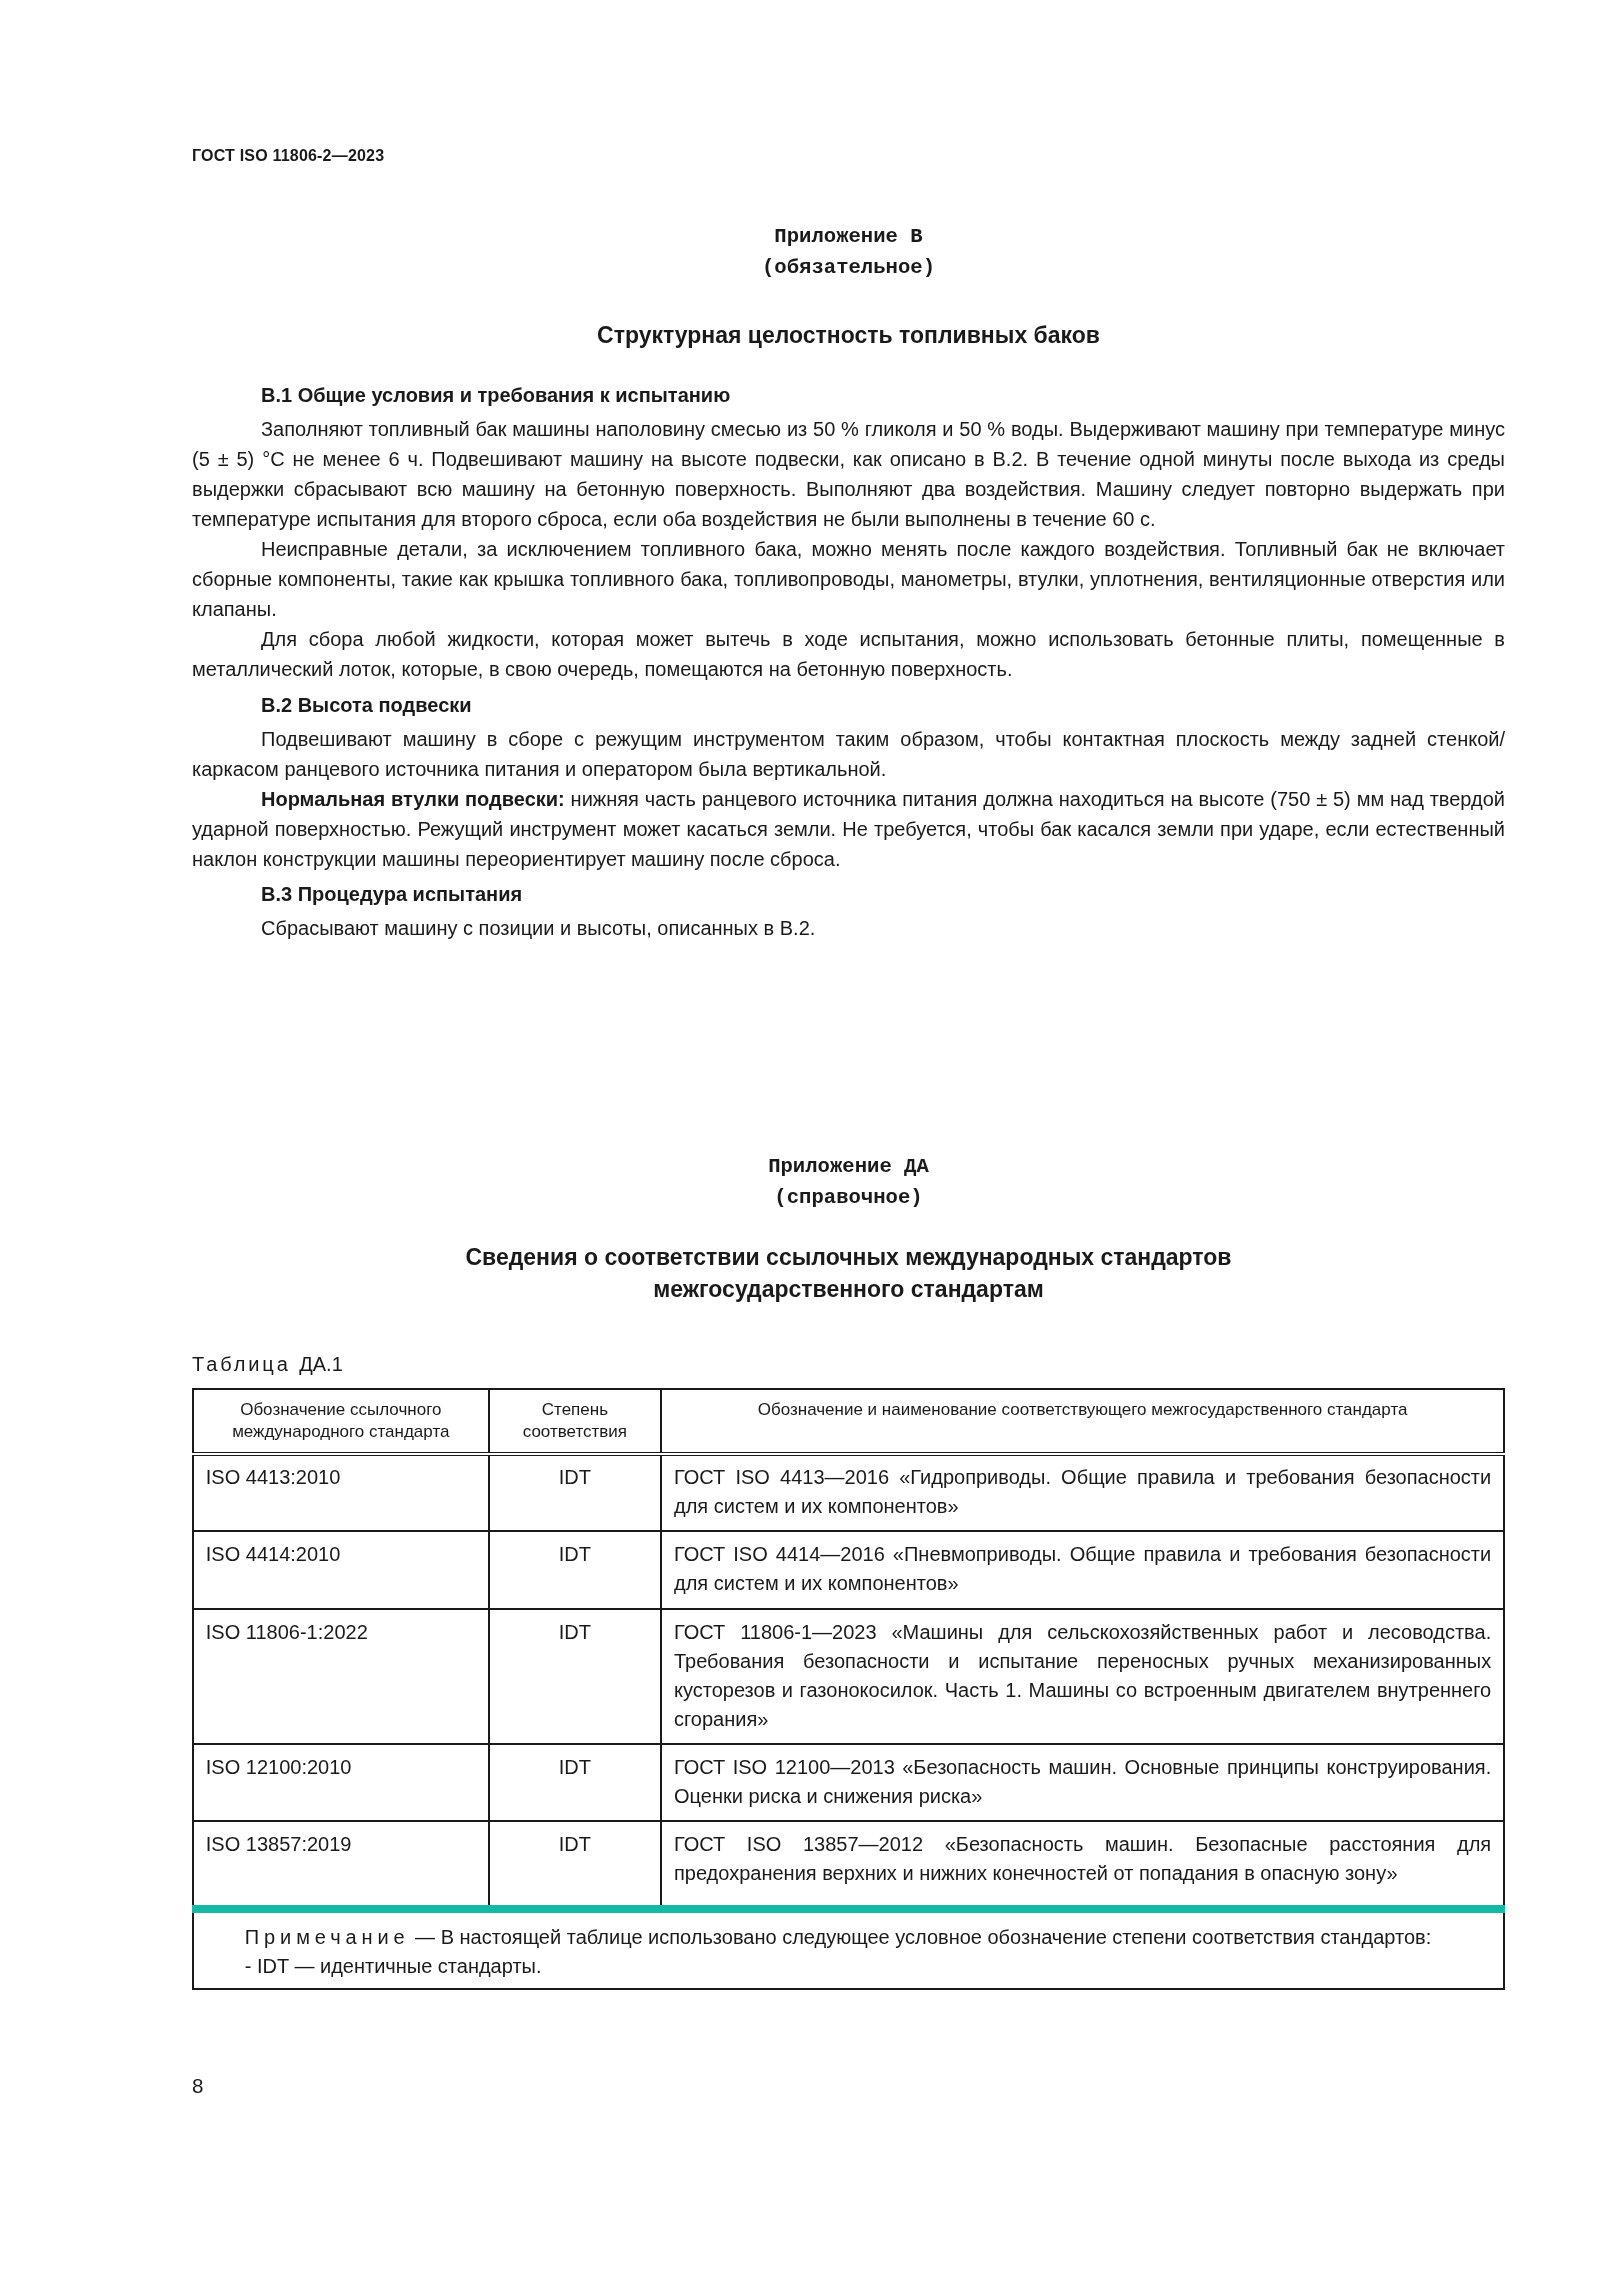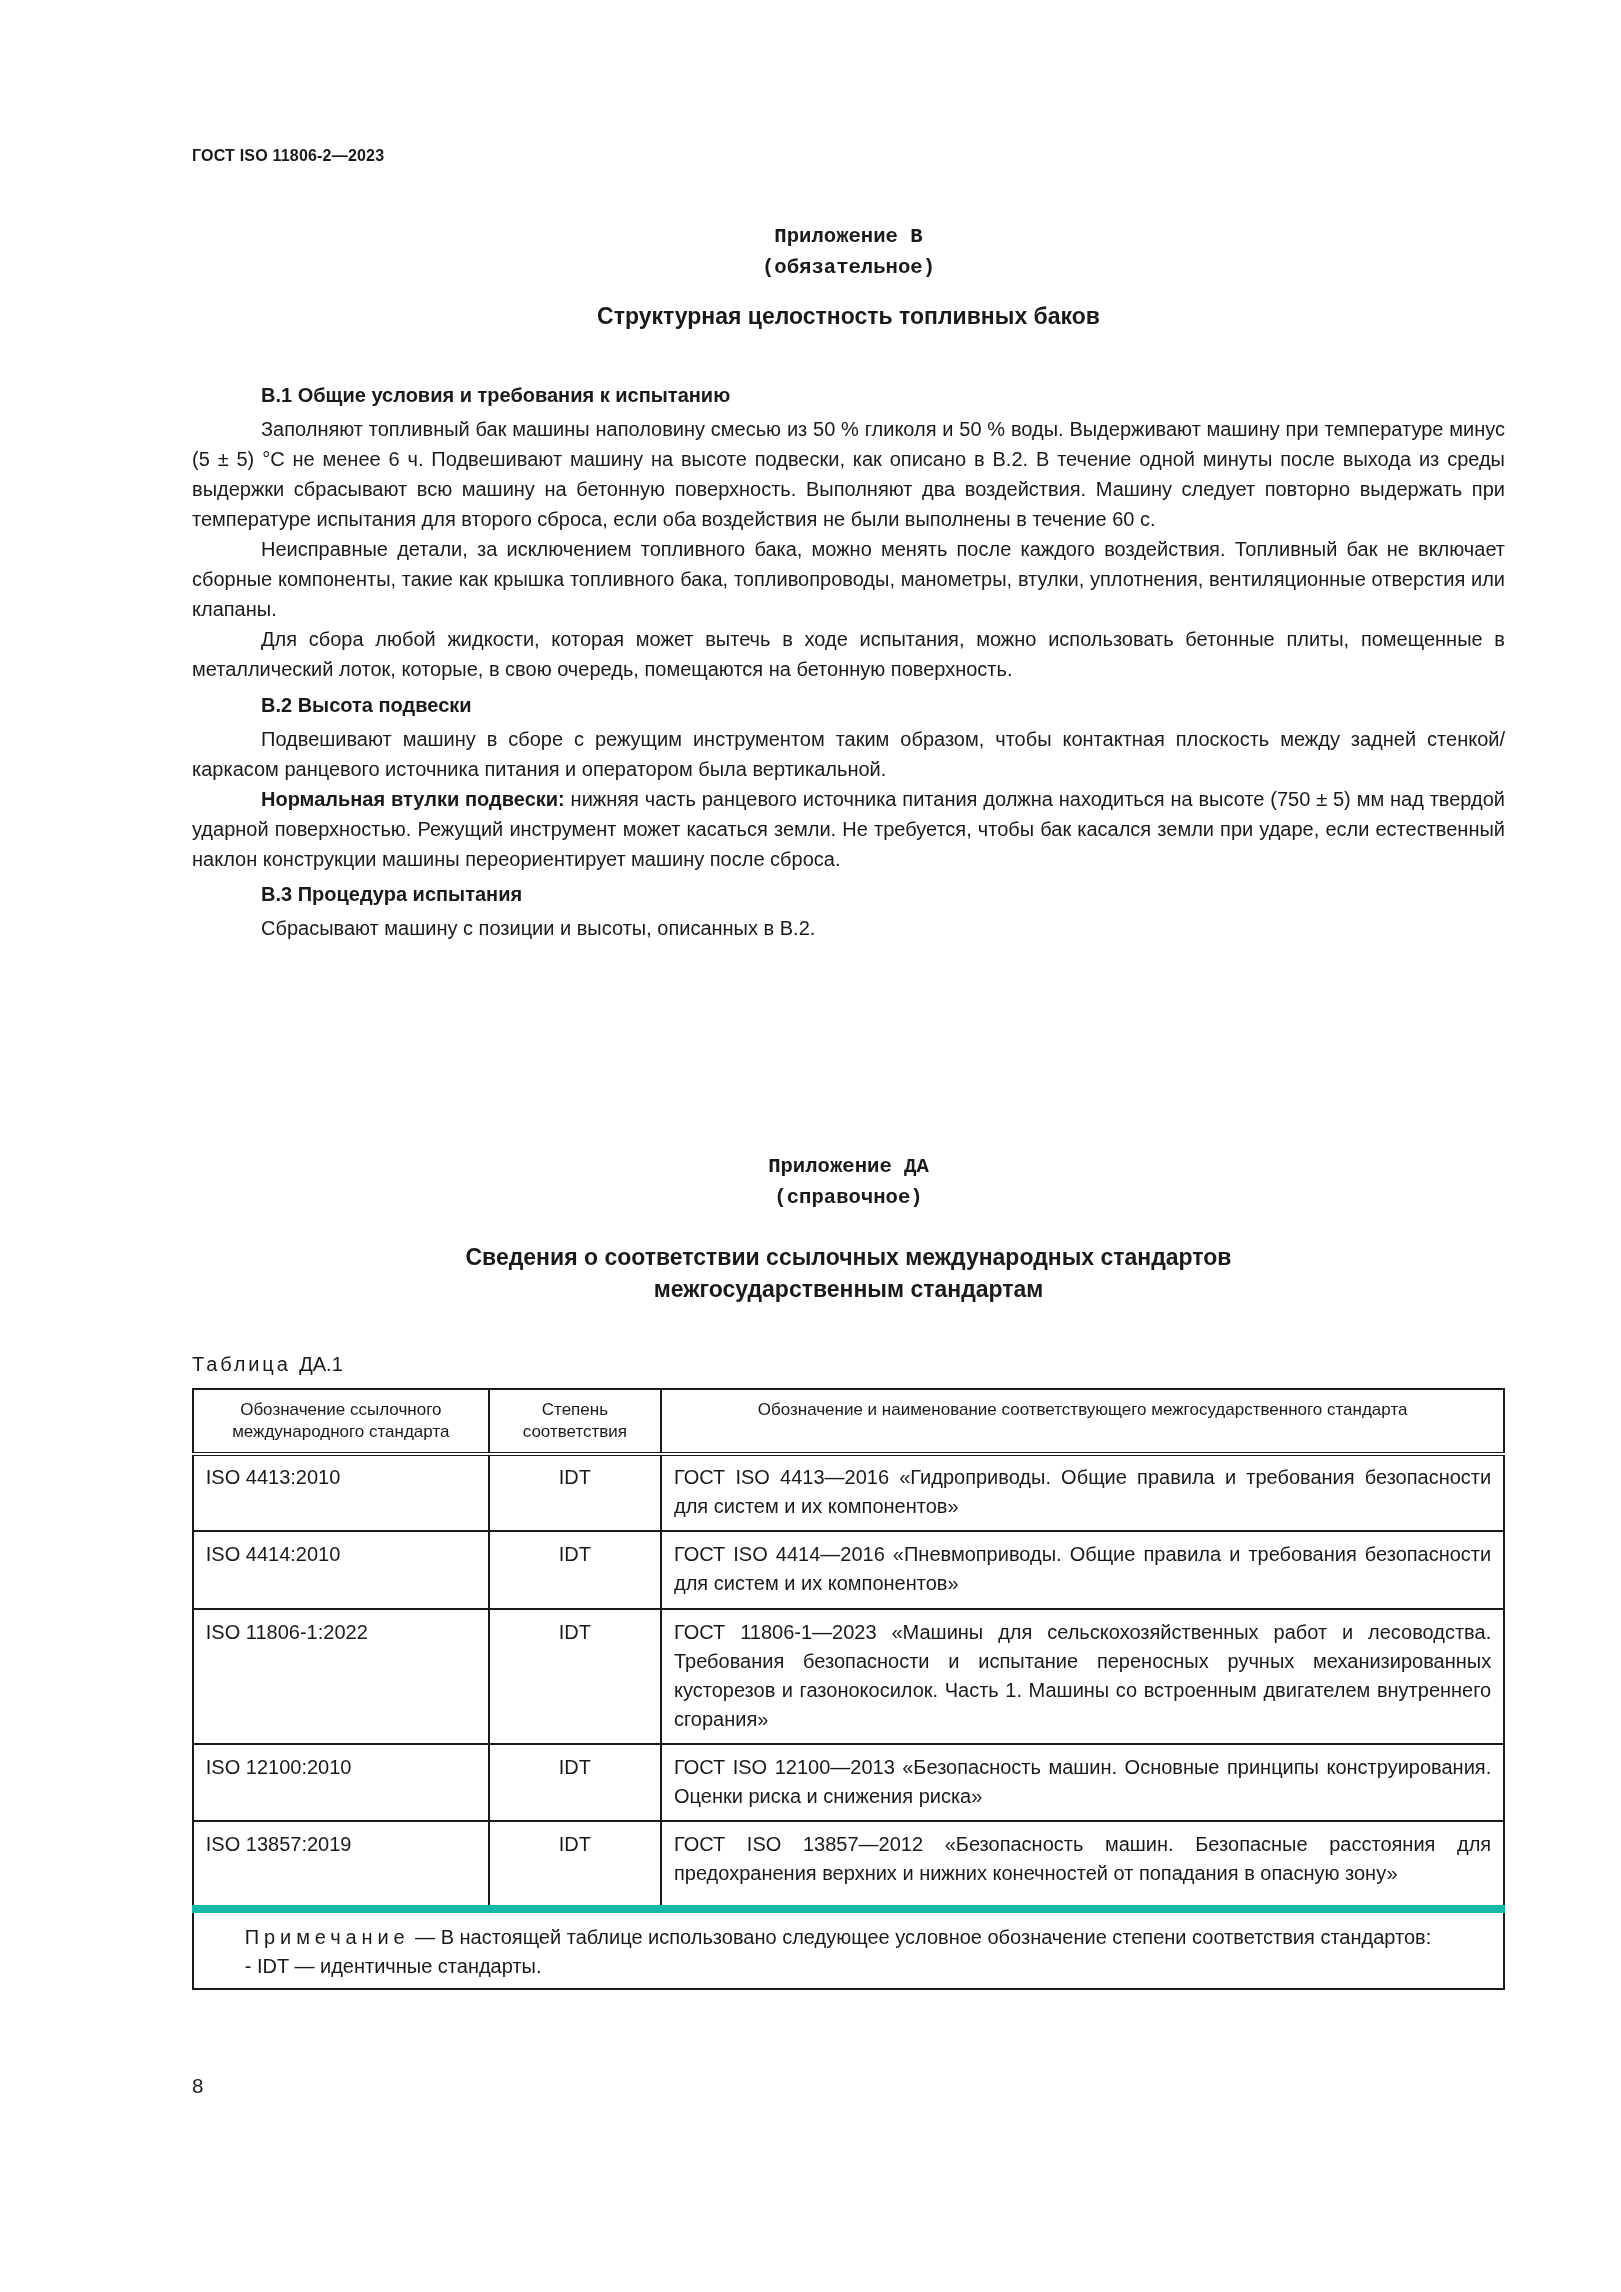--- a/index.html
+++ b/index.html
@@ -33,40 +33,40 @@
 </style>
 </head>
 <body>
 
 <div class="page">
 
   <div class="doc-id">ГОСТ ISO 11806-2—2023</div>
 
   <div class="center app-title" style="top:222px">Приложение В</div>
   <div class="center app-title" style="top:253px">(обязательное)</div>
-  <div class="center section-title" style="top:301px">Структурная целостность топливных баков</div>
+  <div class="center section-title" style="top:320px">Структурная целостность топливных баков</div>
 
   <div class="body-block" style="top:374px">
     <h3>В.1  Общие условия и требования к испытанию</h3>
     <p>Заполняют топливный бак машины наполовину смесью из 50 % гликоля и 50 % воды. Выдерживают машину при температуре минус (5 ± 5) °С не менее 6 ч. Подвешивают машину на высоте подвески, как описано в В.2. В течение одной минуты после выхода из среды выдержки сбрасывают всю машину на бетонную поверхность. Выполняют два воздействия. Машину следует повторно выдержать при температуре испытания для второго сброса, если оба воздействия не были выполнены в течение 60 с.</p>
     <p>Неисправные детали, за исключением топливного бака, можно менять после каждого воздействия. Топливный бак не включает сборные компоненты, такие как крышка топливного бака, топливопроводы, манометры, втулки, уплотнения, вентиляционные отверстия или клапаны.</p>
     <p>Для сбора любой жидкости, которая может вытечь в ходе испытания, можно использовать бетонные плиты, помещенные в металлический лоток, которые, в свою очередь, помещаются на бетонную поверхность.</p>
 
     <h3>В.2  Высота подвески</h3>
     <p>Подвешивают машину в сборе с режущим инструментом таким образом, чтобы контактная плоскость между задней стенкой/каркасом ранцевого источника питания и оператором была вертикальной.</p>
     <p><span class="lead">Нормальная втулки подвески:</span><span> нижняя часть ранцевого источника питания должна находиться на высоте (750 ± 5) мм над твердой ударной поверхностью. Режущий инструмент может касаться земли. Не требуется, чтобы бак касался земли при ударе, если естественный наклон конструкции машины переориентирует машину после сброса.</span></p>
 
     <h3>В.3  Процедура испытания</h3>
     <p>Сбрасывают машину с позиции и высоты, описанных в В.2.</p>
   </div>
 
   <div class="center app-title" style="top:1152px">Приложение ДА</div>
   <div class="center app-title" style="top:1183px">(справочное)</div>
   <div class="center section-title" style="top:1242px">Сведения о соответствии ссылочных международных стандартов</div>
-  <div class="center section-title" style="top:1274px">межгосударственным стандартам</div>
+  <div class="center section-title" style="top:1274px">межгосударственного стандартам</div>
 
   <div class="table-caption">
     <span>Таблица</span>
     <span class="num">ДА.1</span>
   </div>
 
   <table class="refs">
     <thead>
       <tr>
         <th style="width:270px">Обозначение ссылочного международного стандарта</th>

